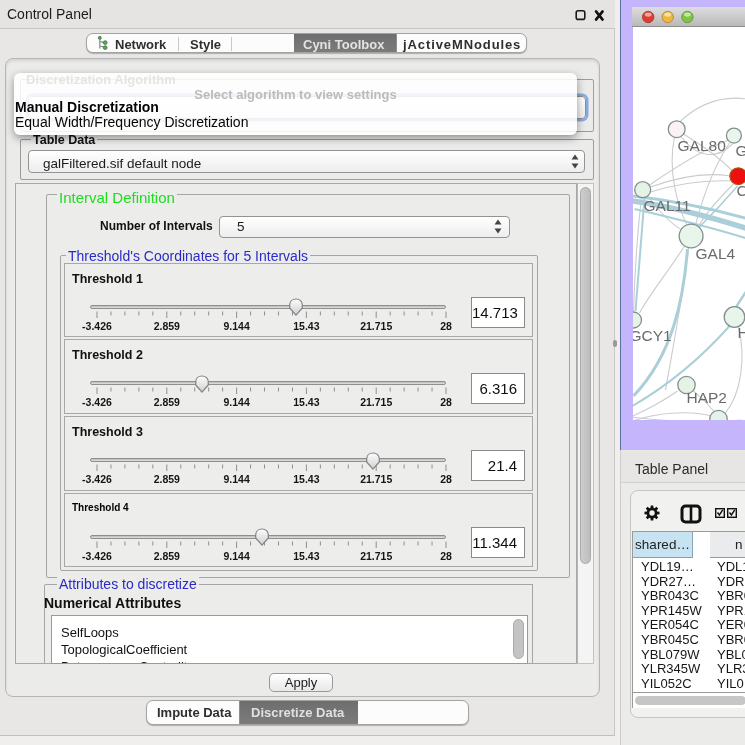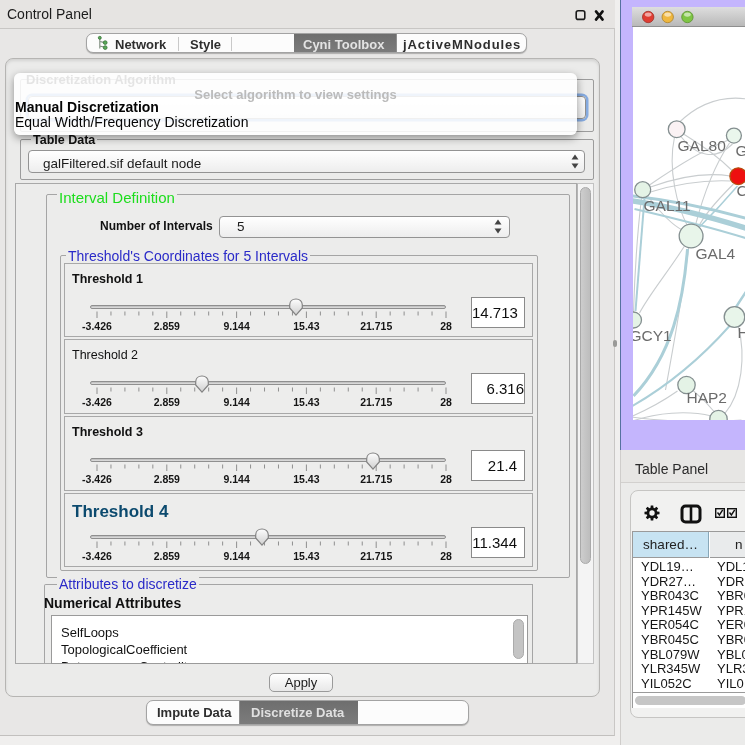--- a/index.html
+++ b/index.html
@@ -118,21 +118,21 @@
           <path d="M8 1 C11.7 1 14.3 3.3 14.3 6.8 L14.3 10 L8 17.2 L1.7 10 L1.7 6.8 C1.7 3.3 4.3 1 8 1 Z" fill="url(#g0)" stroke="#828282" stroke-width="1.2"></path>
           <defs>
             <linearGradient id="g0" x1="0" y1="0" x2="0" y2="1">
               <stop offset="0" stop-color="#fdfdfd"></stop>
               <stop offset="1" stop-color="#cfcfcf"></stop>
             </linearGradient>
           </defs>
         </svg>
         <div class="abs" style="left:471px;top:296.5px;width:54px;height:31px;background:#fff;border:1.5px solid #8a8a8a;font-size:15px;color:#0e0e0e;text-align:right;line-height:29px;padding-right:24px;">14.713</div>
         <div class="abs" style="left:64px;top:339.3px;width:469px;height:74.5px;background:#ededec;border:1px solid #a8a8a8;"></div>
-        <div class="abs" style="left:72px;top:348.3px;font-size:12.5px;font-weight:normal;color:#111;">Threshold 2</div>
+        <div class="abs" style="left:72px;top:348.3px;font-size:12.5px;font-weight:bold;color:#111;">Threshold 2</div>
         <div class="abs" style="left:90px;top:381.3px;width:356px;height:4px;background:linear-gradient(#b9b9b9,#e2e2e2);border:1px solid #8f8f8f;border-radius:3px;"></div>
         <svg class="abs" style="left:90px;top:387.3px" width="362" height="9" viewBox="0 0 362 9">
           <line x1="7" y1="0.5" x2="7" y2="7" stroke="#8f8f8f" stroke-width="1"></line>
           <line x1="20.96" y1="0.5" x2="20.96" y2="4.5" stroke="#8f8f8f" stroke-width="1"></line>
           <line x1="34.92" y1="0.5" x2="34.92" y2="4.5" stroke="#8f8f8f" stroke-width="1"></line>
           <line x1="48.88" y1="0.5" x2="48.88" y2="4.5" stroke="#8f8f8f" stroke-width="1"></line>
           <line x1="62.84" y1="0.5" x2="62.84" y2="4.5" stroke="#8f8f8f" stroke-width="1"></line>
           <line x1="76.80000000000001" y1="0.5" x2="76.80000000000001" y2="7" stroke="#8f8f8f" stroke-width="1"></line>
           <line x1="90.76" y1="0.5" x2="90.76" y2="4.5" stroke="#8f8f8f" stroke-width="1"></line>
           <line x1="104.72" y1="0.5" x2="104.72" y2="4.5" stroke="#8f8f8f" stroke-width="1"></line>
@@ -163,21 +163,21 @@
         <div class="abs" style="left:416px;top:396.3px;width:60px;text-align:center;font-size:10.5px;font-weight:bold;color:#151515;">28</div>
         <svg class="abs" style="left:194px;top:374.8px" width="16" height="19" viewBox="0 0 16 19">
           <path d="M8 1 C11.7 1 14.3 3.3 14.3 6.8 L14.3 10 L8 17.2 L1.7 10 L1.7 6.8 C1.7 3.3 4.3 1 8 1 Z" fill="url(#g1)" stroke="#828282" stroke-width="1.2"></path>
           <defs>
             <linearGradient id="g1" x1="0" y1="0" x2="0" y2="1">
               <stop offset="0" stop-color="#fdfdfd"></stop>
               <stop offset="1" stop-color="#cfcfcf"></stop>
             </linearGradient>
           </defs>
         </svg>
-        <div class="abs" style="left:471px;top:373.3px;width:54px;height:31px;background:#fff;border:1.5px solid #8a8a8a;font-size:15px;color:#0e0e0e;text-align:right;line-height:29px;">6.316</div>
+        <div class="abs" style="left:471px;top:373.3px;width:54px;height:31px;background:#fff;border:1.5px solid #8a8a8a;font-size:15px;color:#0e0e0e;text-align:right;line-height:29px;padding-right:7px;">6.316</div>
         <div class="abs" style="left:64px;top:416.1px;width:469px;height:74.5px;background:#ededec;border:1px solid #a8a8a8;"></div>
         <div class="abs" style="left:72px;top:425.1px;font-size:12.5px;font-weight:bold;color:#111;">Threshold 3</div>
         <div class="abs" style="left:90px;top:458.1px;width:356px;height:4px;background:linear-gradient(#b9b9b9,#e2e2e2);border:1px solid #8f8f8f;border-radius:3px;"></div>
         <svg class="abs" style="left:90px;top:464.1px" width="362" height="9" viewBox="0 0 362 9">
           <line x1="7" y1="0.5" x2="7" y2="7" stroke="#8f8f8f" stroke-width="1"></line>
           <line x1="20.96" y1="0.5" x2="20.96" y2="4.5" stroke="#8f8f8f" stroke-width="1"></line>
           <line x1="34.92" y1="0.5" x2="34.92" y2="4.5" stroke="#8f8f8f" stroke-width="1"></line>
           <line x1="48.88" y1="0.5" x2="48.88" y2="4.5" stroke="#8f8f8f" stroke-width="1"></line>
           <line x1="62.84" y1="0.5" x2="62.84" y2="4.5" stroke="#8f8f8f" stroke-width="1"></line>
           <line x1="76.80000000000001" y1="0.5" x2="76.80000000000001" y2="7" stroke="#8f8f8f" stroke-width="1"></line>
@@ -212,21 +212,21 @@
           <path d="M8 1 C11.7 1 14.3 3.3 14.3 6.8 L14.3 10 L8 17.2 L1.7 10 L1.7 6.8 C1.7 3.3 4.3 1 8 1 Z" fill="url(#g2)" stroke="#828282" stroke-width="1.2"></path>
           <defs>
             <linearGradient id="g2" x1="0" y1="0" x2="0" y2="1">
               <stop offset="0" stop-color="#fdfdfd"></stop>
               <stop offset="1" stop-color="#cfcfcf"></stop>
             </linearGradient>
           </defs>
         </svg>
         <div class="abs" style="left:471px;top:450.1px;width:54px;height:31px;background:#fff;border:1.5px solid #8a8a8a;font-size:15px;color:#0e0e0e;text-align:right;line-height:29px;padding-right:7px;">21.4</div>
         <div class="abs" style="left:64px;top:492.9px;width:469px;height:74.5px;background:#ededec;border:1px solid #a8a8a8;"></div>
-        <div class="abs" style="left:72px;top:501.9px;font-size:17px;font-weight:bold;color:#0c4a6e;">Threshold 4</div>
+        <div class="abs" style="left:72px;top:501.9px;font-size:10px;font-weight:bold;color:#000000;">Threshold 4</div>
         <div class="abs" style="left:90px;top:534.9px;width:356px;height:4px;background:linear-gradient(#b9b9b9,#e2e2e2);border:1px solid #8f8f8f;border-radius:3px;"></div>
         <svg class="abs" style="left:90px;top:540.9px" width="362" height="9" viewBox="0 0 362 9">
           <line x1="7" y1="0.5" x2="7" y2="7" stroke="#8f8f8f" stroke-width="1"></line>
           <line x1="20.96" y1="0.5" x2="20.96" y2="4.5" stroke="#8f8f8f" stroke-width="1"></line>
           <line x1="34.92" y1="0.5" x2="34.92" y2="4.5" stroke="#8f8f8f" stroke-width="1"></line>
           <line x1="48.88" y1="0.5" x2="48.88" y2="4.5" stroke="#8f8f8f" stroke-width="1"></line>
           <line x1="62.84" y1="0.5" x2="62.84" y2="4.5" stroke="#8f8f8f" stroke-width="1"></line>
           <line x1="76.80000000000001" y1="0.5" x2="76.80000000000001" y2="7" stroke="#8f8f8f" stroke-width="1"></line>
           <line x1="90.76" y1="0.5" x2="90.76" y2="4.5" stroke="#8f8f8f" stroke-width="1"></line>
           <line x1="104.72" y1="0.5" x2="104.72" y2="4.5" stroke="#8f8f8f" stroke-width="1"></line>
@@ -376,21 +376,21 @@
       <line x1="11" y1="2" x2="11" y2="18" stroke="#111" stroke-width="2.6"></line>
     </svg>
     <svg class="abs" style="left:94px;top:58px" width="23" height="10" viewBox="0 0 23 10">
       <rect x="0.7" y="0.7" width="8.6" height="8.6" fill="none" stroke="#111" stroke-width="1.4"></rect>
       <path d="M2.5 4.5 L4.4 7 L7.7 1.8" fill="none" stroke="#111" stroke-width="1.4"></path>
       <rect x="12.7" y="0.7" width="8.6" height="8.6" fill="none" stroke="#111" stroke-width="1.4"></rect>
       <path d="M14.5 4.5 L16.4 7 L19.7 1.8" fill="none" stroke="#111" stroke-width="1.4"></path>
     </svg>
 
     <div class="abs" style="left:11px;top:81px;width:114px;height:162px;background:#ffffff;border:1px solid #9a9a9a;border-right:none;overflow:hidden;">
-      <div class="abs" style="left:0;top:0;width:76px;height:26px;background:#c7e3f2;border-right:1px solid #88a7b8;border-bottom:1px solid #9a9a9a;text-align:center;font-size:13.5px;color:#222;line-height:26px;">shared…</div>
+      <div class="abs" style="left:0;top:0;width:60px;height:26px;background:#c7e3f2;border-right:1px solid #88a7b8;border-bottom:1px solid #9a9a9a;text-align:center;font-size:13.5px;color:#222;line-height:26px;">shared…</div>
       <div class="abs" style="left:77px;top:0;width:37px;height:26px;background:#e9ebec;border-bottom:1px solid #9a9a9a;font-size:13.5px;color:#222;line-height:26px;padding-left:25px;">n</div>
       <div class="abs" style="left:8px;top:28px;font-size:13px;color:#161616;line-height:14.6px;">YDL19…<br>YDR27…<br>YBR043C<br>YPR145W<br>YER054C<br>YBR045C<br>YBL079W<br>YLR345W<br>YIL052C</div>
       <div class="abs" style="left:84px;top:28px;font-size:13px;color:#161616;line-height:14.6px;">YDL1<br>YDR2<br>YBR0<br>YPR1<br>YER0<br>YBR0<br>YBL0<br>YLR3<br>YIL0</div>
     </div>
     <div class="abs" style="left:11px;top:243px;width:114px;height:15px;background:#ffffff;border-left:1px solid #9a9a9a;"></div>
     <div class="abs" style="left:14px;top:246px;width:111px;height:9px;background:#c6c6c6;border-radius:5px;"></div>
   </div>
 
 </div>
 

